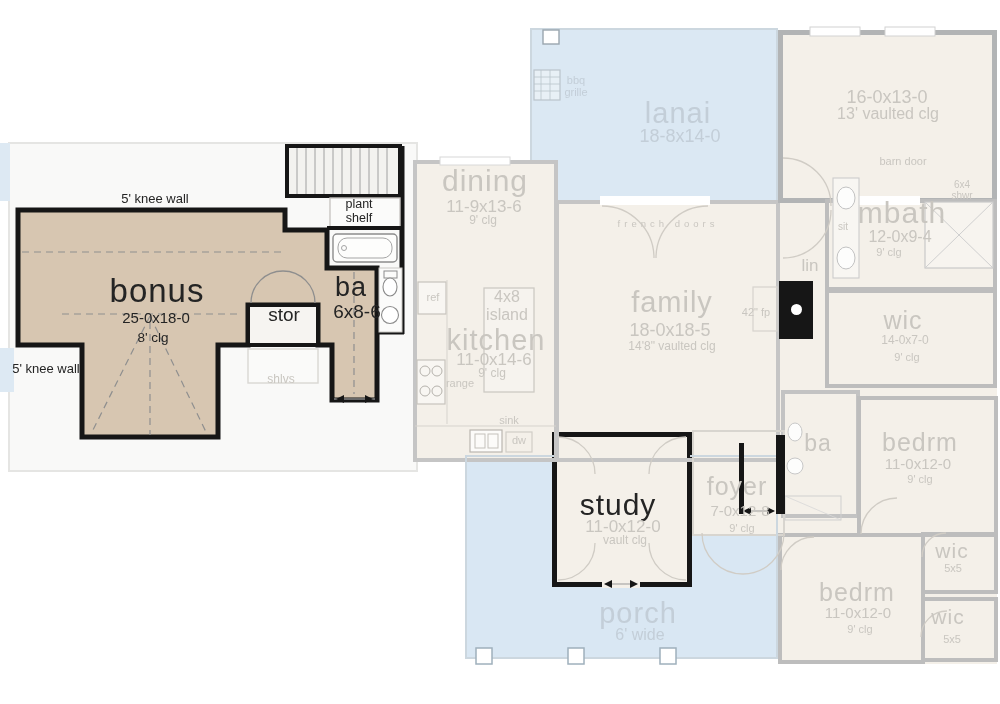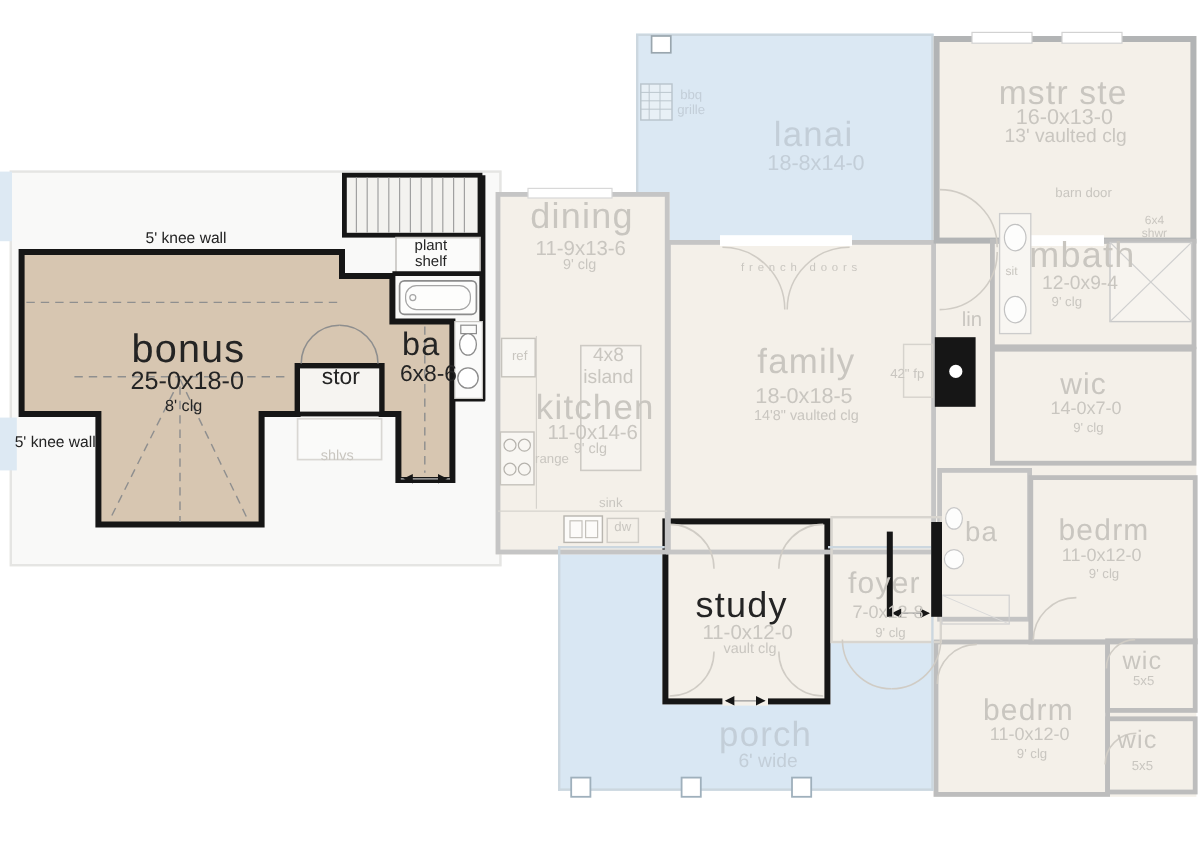--- a/index.html
+++ b/index.html
@@ -190,21 +190,21 @@
   </svg>
 
   <div class="blk z5" style="left:779px;top:281px;width:34px;height:58px;"></div>
   <div class="z5" style="position:absolute;left:791px;top:304px;width:11px;height:11px;background:#fff;border-radius:50%;"></div>
   <div class="blk z5" style="left:739px;top:443px;width:5px;height:71px;"></div>
   <div class="blk z5" style="left:776px;top:435px;width:9px;height:79px;"></div>
 
   <div class="lbl darktxt" style="left:155px;top:199px;font-size:13px;">5' knee wall</div>
   <div class="lbl darktxt" style="left:46px;top:369px;font-size:13px;">5' knee wall</div>
   <div class="lbl darktxt name" style="left:157px;top:291px;font-size:33px;">bonus</div>
-  <div class="lbl darktxt" style="left:156px;top:318px;font-size:21px;">25-0x18-0</div>
+  <div class="lbl darktxt" style="left:156px;top:318px;font-size:15px;">25-0x18-0</div>
   <div class="lbl darktxt" style="left:153px;top:338px;font-size:13.5px;">8' clg</div>
   <div class="lbl darktxt" style="left:284px;top:315px;font-size:19px;">stor</div>
   <div class="lbl faded" style="left:281px;top:380px;font-size:12px;">shlvs</div>
   <div class="lbl darktxt" style="left:359px;top:211px;font-size:12.5px;">
     <div>plant</div>
     <div>shelf</div>
   </div>
   <div class="lbl darktxt name" style="left:351px;top:287px;font-size:27px;">ba</div>
   <div class="lbl darktxt" style="left:357px;top:312px;font-size:19px;">6x8-6</div>
 
@@ -231,36 +231,35 @@
     <div>grille</div>
   </div>
   <div class="lbl faded" style="left:658px;top:224px;font-size:9.5px;letter-spacing:4px;padding-left:20px;">french doors</div>
 
   <div class="lbl faded name" style="left:672px;top:302px;font-size:29px;">family</div>
   <div class="lbl faded" style="left:670px;top:330px;font-size:18px;">18-0x18-5</div>
   <div class="lbl faded" style="left:672px;top:347px;font-size:12px;">14'8" vaulted clg</div>
   <div class="lbl faded" style="left:756px;top:312px;font-size:11px;">42" fp</div>
   <div class="lbl faded" style="left:810px;top:266px;font-size:17px;">lin</div>
 
-  <div class="lbl faded name" style="left:886px;top:77px;font-size:28px;">mstr ste</div>
   <div class="lbl faded" style="left:887px;top:97px;font-size:18px;">16-0x13-0</div>
   <div class="lbl faded" style="left:888px;top:114px;font-size:16px;">13' vaulted clg</div>
   <div class="lbl faded" style="left:903px;top:161px;font-size:11px;">barn door</div>
   <div class="lbl faded" style="left:962px;top:190px;font-size:10px;">
     <div>6x4</div>
     <div>shwr</div>
   </div>
   <div class="lbl faded" style="left:843px;top:227px;font-size:10px;">sit</div>
 
   <div class="lbl faded name" style="left:902px;top:213px;font-size:30px;">mbath</div>
   <div class="lbl faded" style="left:900px;top:237px;font-size:16px;">12-0x9-4</div>
   <div class="lbl faded" style="left:889px;top:252px;font-size:11px;">9' clg</div>
 
   <div class="lbl faded name" style="left:903px;top:320px;font-size:25px;">wic</div>
-  <div class="lbl faded" style="left:905px;top:341px;font-size:15px;">14-0x7-0</div>
+  <div class="lbl faded" style="left:905px;top:341px;font-size:12px;">14-0x7-0</div>
   <div class="lbl faded" style="left:907px;top:357px;font-size:11px;">9' clg</div>
 
   <div class="lbl faded name" style="left:818px;top:444px;font-size:23px;">ba</div>
 
   <div class="lbl faded name" style="left:920px;top:442px;font-size:25px;">bedrm</div>
   <div class="lbl faded" style="left:918px;top:464px;font-size:15px;">11-0x12-0</div>
   <div class="lbl faded" style="left:920px;top:479px;font-size:11px;">9' clg</div>
 
   <div class="lbl faded name" style="left:952px;top:551px;font-size:21px;">wic</div>
   <div class="lbl faded" style="left:953px;top:568px;font-size:11px;">5x5</div>

